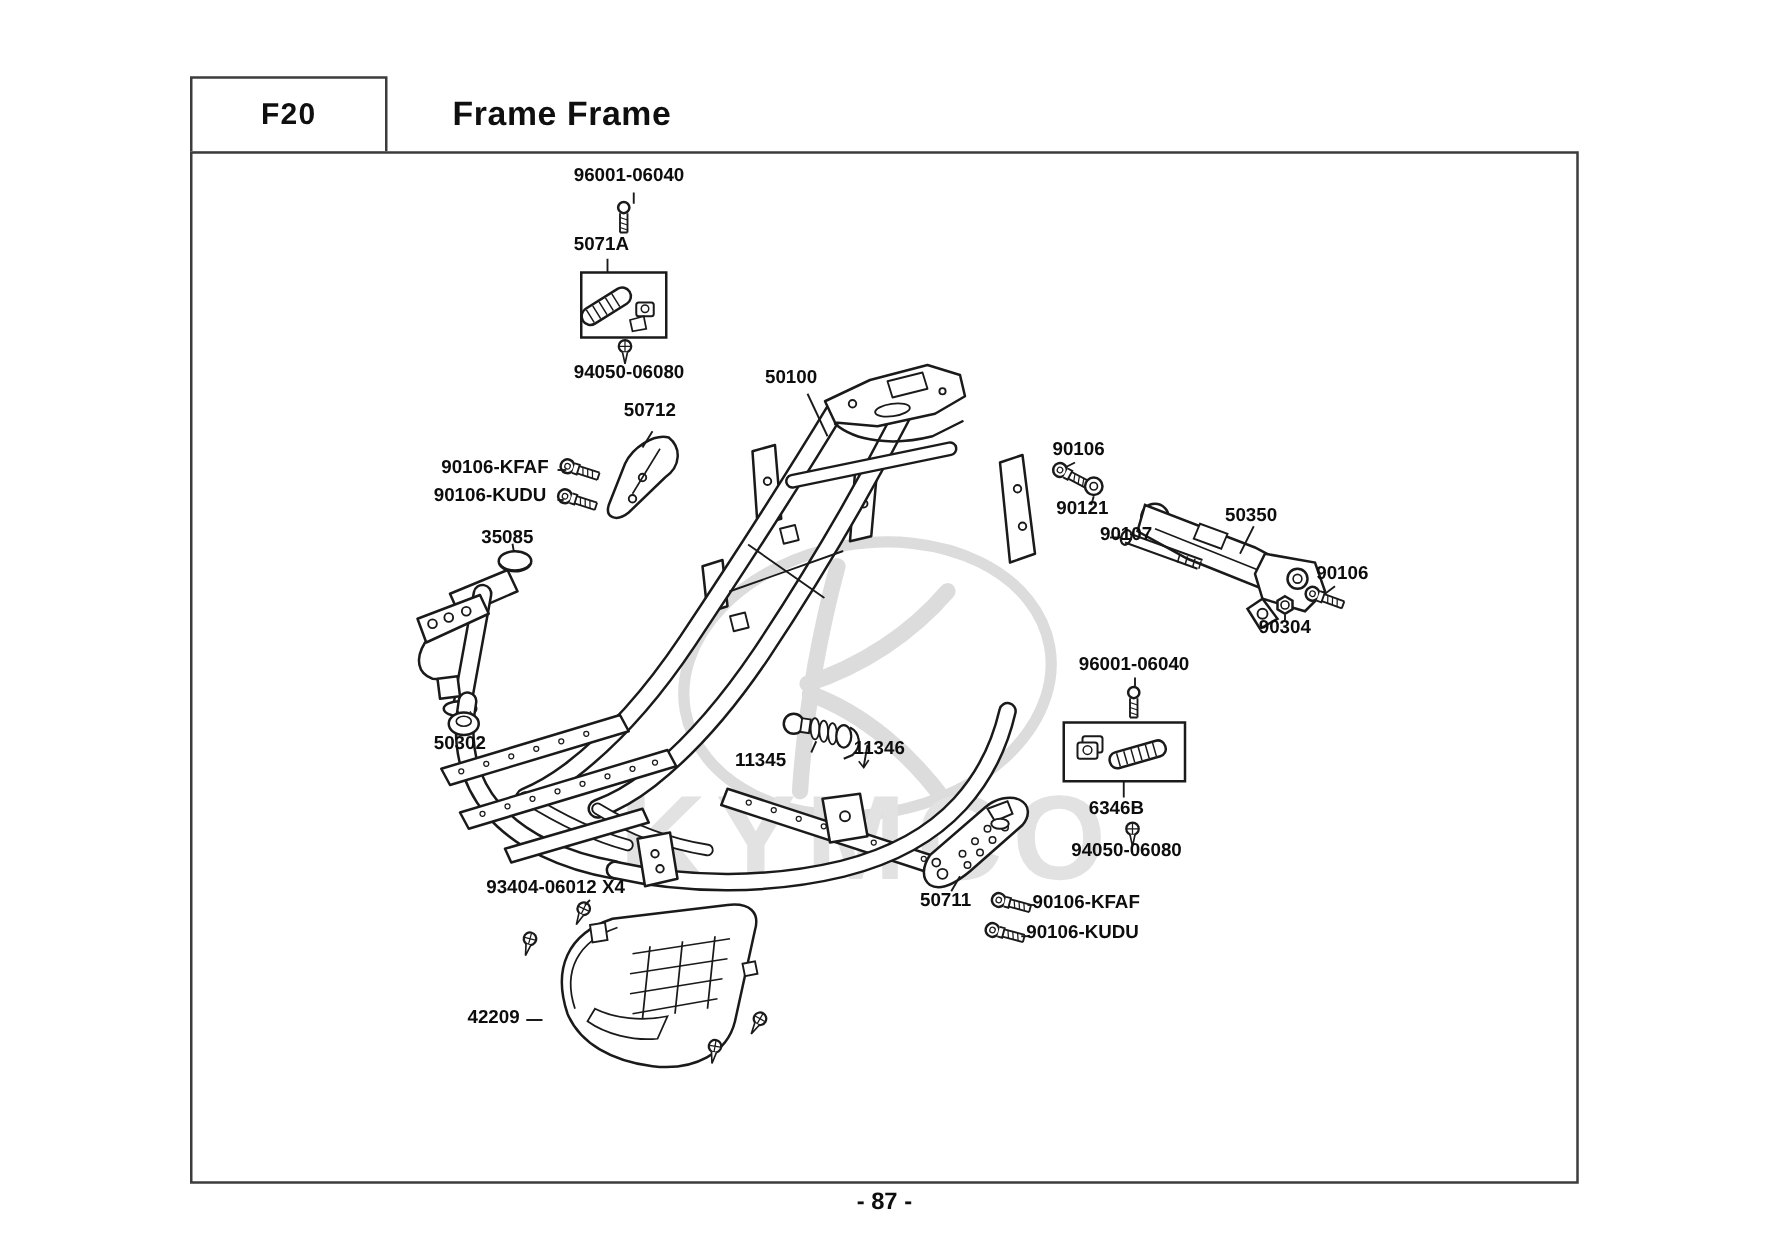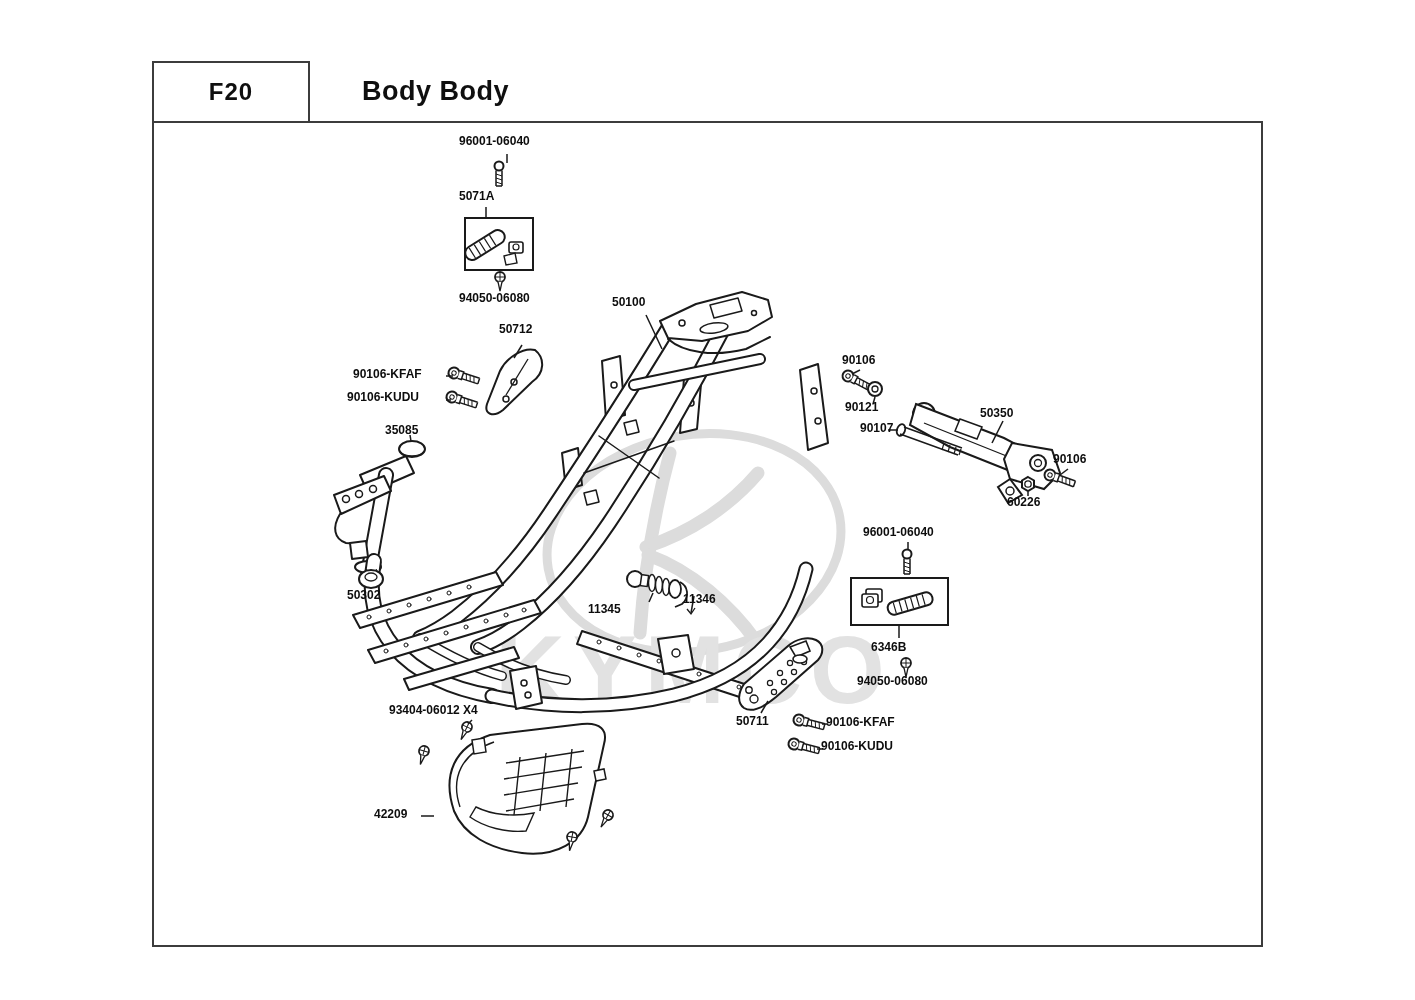--- a/index.html
+++ b/index.html
@@ -16,37 +16,37 @@
   .page-title{
     position:absolute;left:362px;top:76px;
     font-size:27px;font-weight:bold;letter-spacing:.5px;
   }
   .content-box{
     position:absolute;left:152px;top:121px;width:1111px;height:826px;
     border:2px solid #3c3c3c;box-sizing:border-box;background:#fff;
   }
   .diagram-svg{position:absolute;left:0;top:0;}
   .plabel{
-    position:absolute;font-size:12px;font-weight:bold;white-space:nowrap;
+    position:absolute;font-size:15px;font-weight:bold;white-space:nowrap;
     color:#0d0d0d;line-height:18px;
   }
   .page-number{
     position:absolute;left:0;top:951px;width:1415px;text-align:center;
     font-size:19px;font-weight:bold;
   }
 </style>
 </head>
 <body>
 
 <div class="page">
 
   <div class="code-box">
     <span>F20</span>
   </div>
-  <div class="page-title">Body Body</div>
+  <div class="page-title">Frame Frame</div>
 
   <div class="content-box">
     <svg class="diagram-svg" width="1111" height="826" viewBox="0 0 1111 826" xmlns="http://www.w3.org/2000/svg">
 
       <defs>
         <g id="boltg">
           <circle cx="0" cy="0" r="5.5" fill="#fff" stroke="#1a1a1a" stroke-width="2"></circle>
           <circle cx="0" cy="0" r="2.2" fill="none" stroke="#1a1a1a" stroke-width="1"></circle>
           <path d="M 5,-4 L 9,-4 L 9,4 L 5,4" fill="#fff" stroke="#1a1a1a" stroke-width="1.5"></path>
           <path d="M 9,-3 L 26,-3 M 9,3 L 26,3 M 26,-3 L 26,3" stroke="#1a1a1a" stroke-width="1.5" fill="none"></path>
@@ -306,27 +306,28 @@
     <div class="plabel" style="left:612px;top:293px">50100</div>
     <div class="plabel" style="left:499px;top:320px">50712</div>
     <div class="plabel" style="left:353px;top:365px">90106-KFAF</div>
     <div class="plabel" style="left:347px;top:388px">90106-KUDU</div>
     <div class="plabel" style="left:385px;top:421px">35085</div>
     <div class="plabel" style="left:347px;top:586px">50302</div>
     <div class="plabel" style="left:588px;top:600px">11345</div>
     <div class="plabel" style="left:683px;top:590px">11346</div>
     <div class="plabel" style="left:842px;top:351px">90106</div>
     <div class="plabel" style="left:845px;top:398px">90121</div>
-    <div class="plabel" style="left:860px;top:419px">90107</div>
+    <div class="plabel" style="left:880px;top:419px">90107</div>
     <div class="plabel" style="left:980px;top:404px">50350</div>
     <div class="plabel" style="left:1053px;top:450px">90106</div>
-    <div class="plabel" style="left:1007px;top:493px">60226</div>
+    <div class="plabel" style="left:1007px;top:493px">90304</div>
     <div class="plabel" style="left:863px;top:523px">96001-06040</div>
     <div class="plabel" style="left:871px;top:638px">6346B</div>
     <div class="plabel" style="left:857px;top:672px">94050-06080</div>
     <div class="plabel" style="left:736px;top:712px">50711</div>
     <div class="plabel" style="left:826px;top:713px">90106-KFAF</div>
     <div class="plabel" style="left:821px;top:737px">90106-KUDU</div>
     <div class="plabel" style="left:389px;top:701px">93404-06012 X4</div>
     <div class="plabel" style="left:374px;top:805px">42209</div>
   </div>
 
+  <div class="page-number">- 87 -</div>
 </div>
 
 </body></html>

